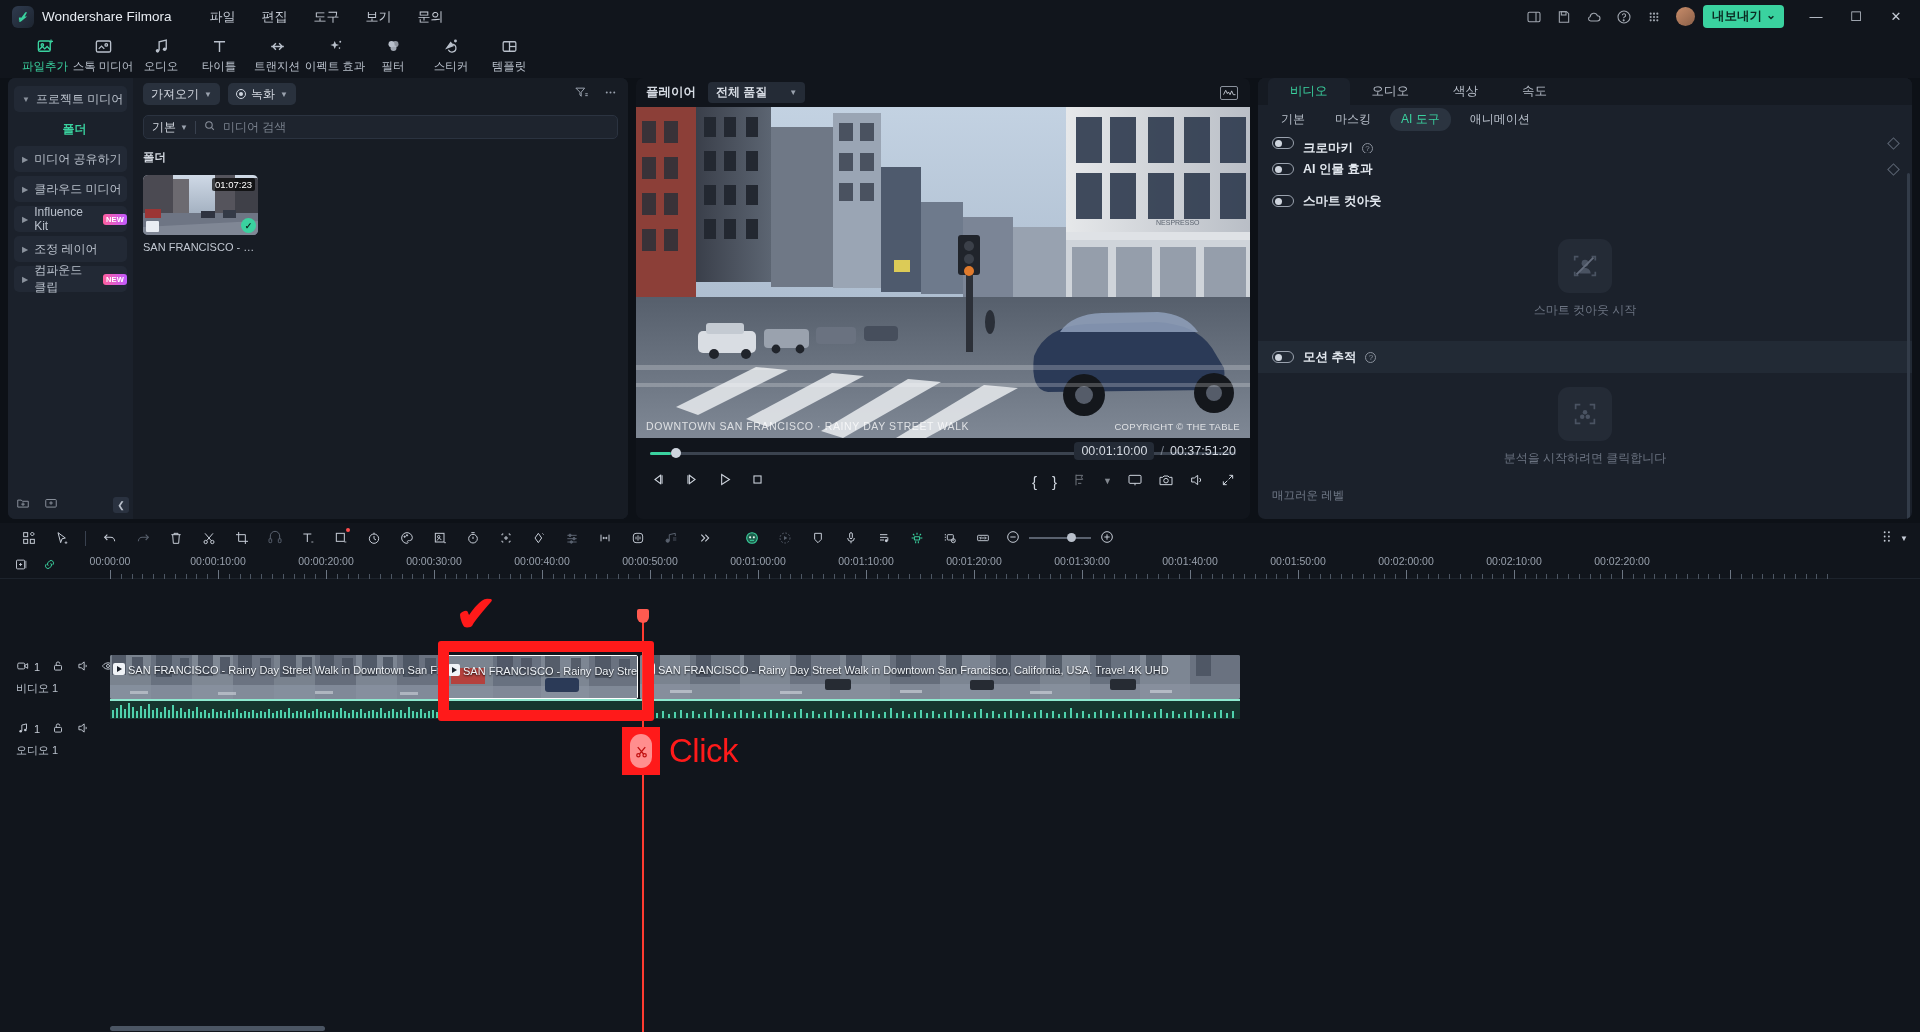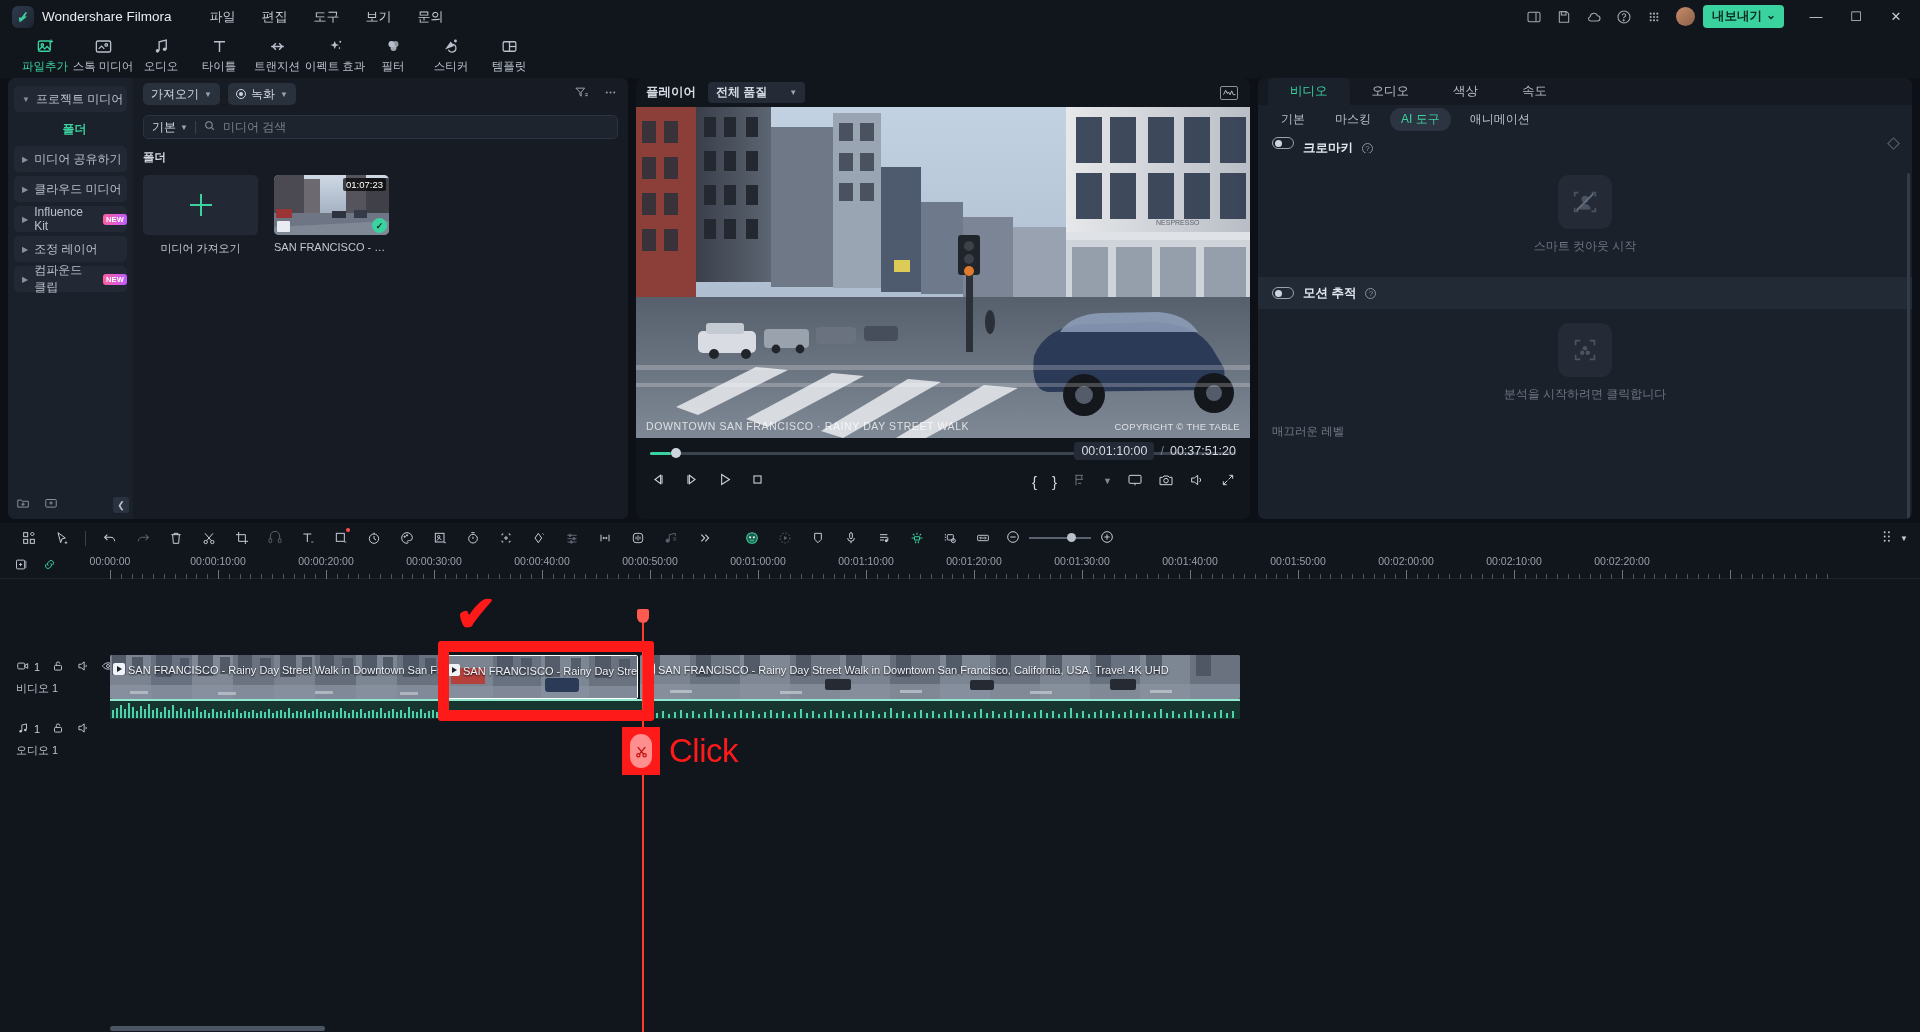--- a/index.html
+++ b/index.html
@@ -399,26 +399,20 @@
                 <circle cx="11" cy="11" r="6"></circle>
                 <path d="M16 16l4 4"></path>
               </svg></span>
           <span class="ph">미디어 검색</span>
         </div>
       </div>
 
       <div class="foldlabel">폴더</div>
 
       <div class="grid">
-        <div class="cell">
-          <div class="thumbbox">
-            <div class="plus"></div>
-          </div>
-          <div class="celllabel">미디어 가져오기</div>
-        </div>
         <div class="cell">
           <div class="vthumb">
             <svg width="115" height="60" viewBox="0 0 115 60" preserveAspectRatio="none">
               <defs>
                   <linearGradient id="sky1" x1="0" y1="0" x2="0" y2="1">
                     <stop offset="0" stop-color="#cfd9e6"></stop>
                     <stop offset="1" stop-color="#8c9bad"></stop>
                   </linearGradient>
                 </defs>
               <rect width="115" height="60" fill="url(#sky1)"></rect>
@@ -659,21 +653,30 @@
     </div>
 
     <div class="rbody">
       <div class="rowtog" style="height:20px;overflow:hidden;">
         <span class="tog"></span>
         <span class="t" style="margin-top:10px;">크로마키</span>
         <span class="qm" style="margin-top:10px;">?</span>
         <span class="diamond"></span>
       </div>
 
-
+      <div class="rowtog">
+        <span class="tog"></span>
+        <span class="t">AI 인물 효과</span>
+        <span class="diamond"></span>
+      </div>
+
+      <div class="rowtog">
+        <span class="tog"></span>
+        <span class="t">스마트 컷아웃</span>
+      </div>
 
       <div class="placebox">
         <div class="phicon">
           <svg viewBox="0 0 32 32" fill="none" stroke="#4a5362" stroke-width="1.8">
             <path d="M5 10V6h4M27 10V6h-4M5 22v4h4M27 22v4h-4"></path>
             <circle cx="16" cy="13" r="3.6" fill="#4a5362" stroke="none"></circle>
             <path d="M10 24c0-3.8 2.8-6 6-6s6 2.2 6 6" fill="#4a5362" stroke="none"></path>
             <path d="M7 25L25 7" stroke="#646d7d" stroke-width="2"></path>
           </svg>
         </div>

